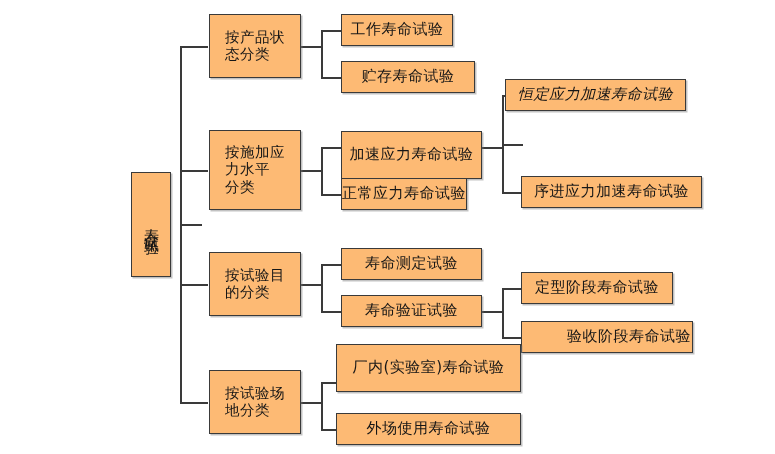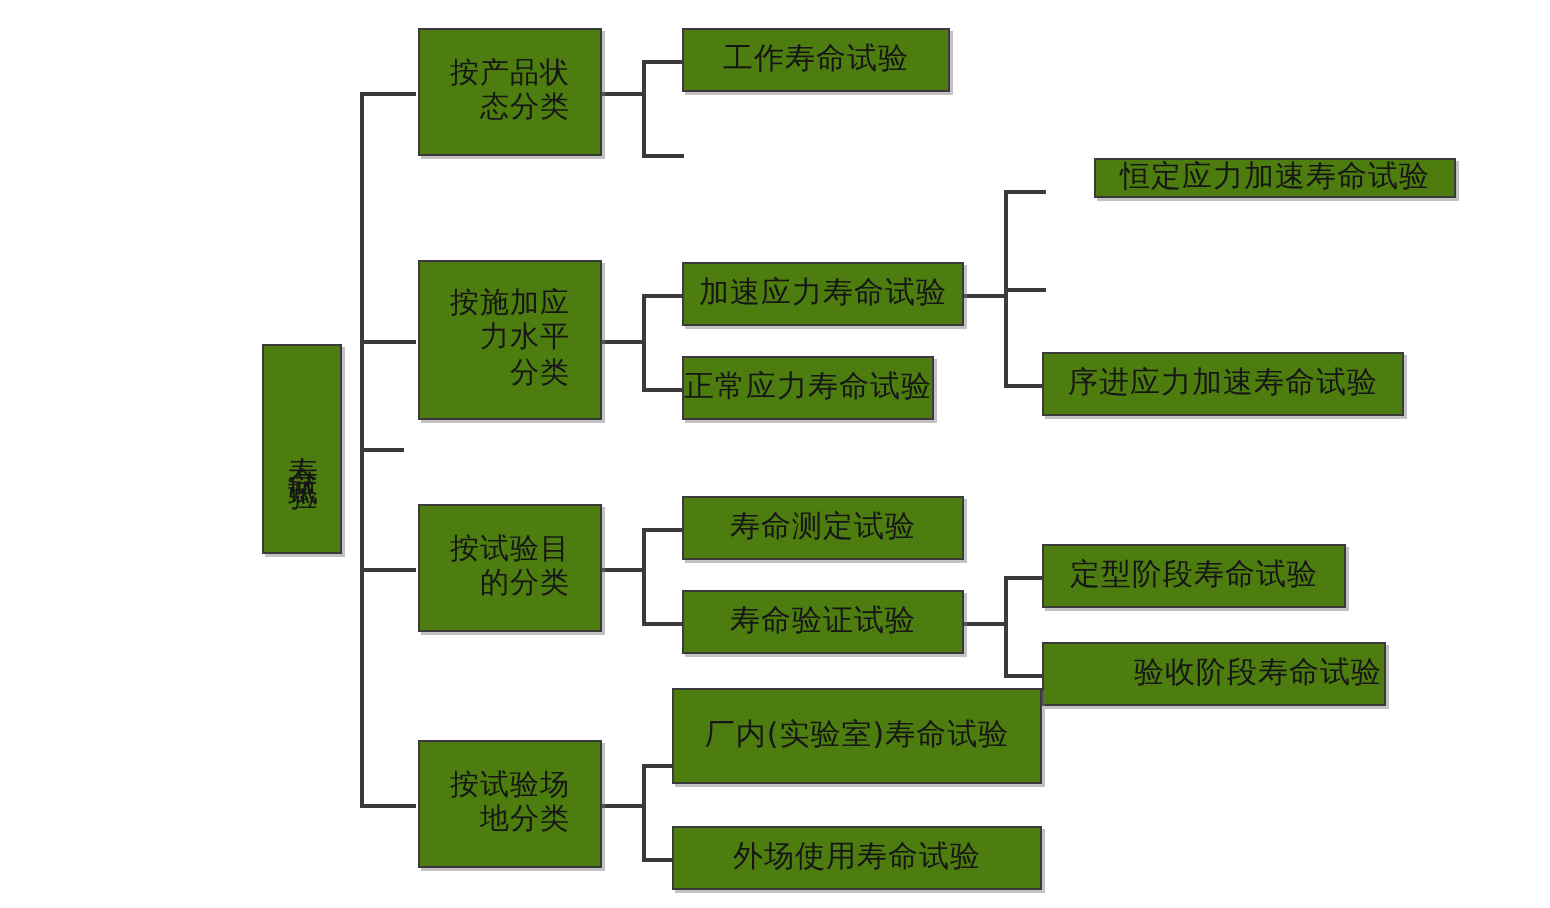--- a/index.html
+++ b/index.html
@@ -12,25 +12,25 @@
   }
   #diagram{
     position:relative;
     width:775px;height:454px;
     background:#ffffff;
   }
   .node{
     position:absolute;
     box-sizing:border-box;
     border:1.5px solid #3a3a3a;
-    background:#4d7c0f;
+    background:#fdba74;
     display:flex;
     align-items:center;
     justify-content:center;
-    text-align:right;
+    text-align:left;
     color:#161616;
     font-size:15px;
     line-height:1.18;
     letter-spacing:0.5px;
     white-space:pre-line;
     box-shadow:1.5px 1.5px 0 rgba(120,120,120,0.45);
   }
   .node.root{
     writing-mode:vertical-rl;
     text-orientation:upright;
@@ -89,28 +89,29 @@
 
   <div class="edge h" style="left:301px;top:402px;width:22px;"></div>
   <div class="edge v" style="left:321px;top:382px;height:48px;"></div>
   <div class="edge h" style="left:321px;top:382px;width:16px;"></div>
   <div class="edge h" style="left:321px;top:429px;width:16px;"></div>
 
   <div class="node root" style="left:131px;top:172px;width:40px;height:105px;">寿命试验</div>
 
   <div class="node lvl2" style="left:209px;top:14px;width:92px;height:64px;">按产品状
 态分类</div>
-  <div class="node lvl3" style="left:341px;top:14px;width:134px;height:32px;">工作寿命试验</div>
+  <div class="node lvl3" style="left:341px;top:14px;width:112px;height:32px;font-family:Liberation Serif, serif;">工作寿命试验</div>
+  <div class="node lvl3" style="left:341px;top:61px;width:134px;height:32px;">贮存寿命试验</div>
 
   <div class="node lvl2" style="left:209px;top:130px;width:92px;height:80px;">按施加应
 力水平
 分类</div>
-  <div class="node lvl3" style="left:341px;top:131px;width:141px;height:32px;">加速应力寿命试验</div>
+  <div class="node lvl3" style="left:341px;top:131px;width:141px;height:48px;">加速应力寿命试验</div>
   <div class="node lvl3" style="left:341px;top:178px;width:126px;height:32px;">正常应力寿命试验</div>
-  <div class="node lvl4" style="left:547px;top:79px;width:181px;height:20px;">恒定应力加速寿命试验</div>
+  <div class="node lvl4" style="left:505px;top:79px;width:181px;height:32px;font-style:italic;">恒定应力加速寿命试验</div>
   <div class="node lvl4" style="left:521px;top:176px;width:181px;height:32px;">序进应力加速寿命试验</div>
 
   <div class="node lvl2" style="left:209px;top:252px;width:92px;height:64px;">按试验目
 的分类</div>
   <div class="node lvl3" style="left:341px;top:248px;width:141px;height:32px;">寿命测定试验</div>
   <div class="node lvl3" style="left:341px;top:295px;width:141px;height:32px;">寿命验证试验</div>
   <div class="node lvl4" style="left:521px;top:272px;width:152px;height:32px;">定型阶段寿命试验</div>
   <div class="node lvl4" style="left:521px;top:321px;width:172px;height:32px;padding-left:44px;">验收阶段寿命试验</div>
 
   <div class="node lvl2" style="left:209px;top:370px;width:92px;height:64px;">按试验场

